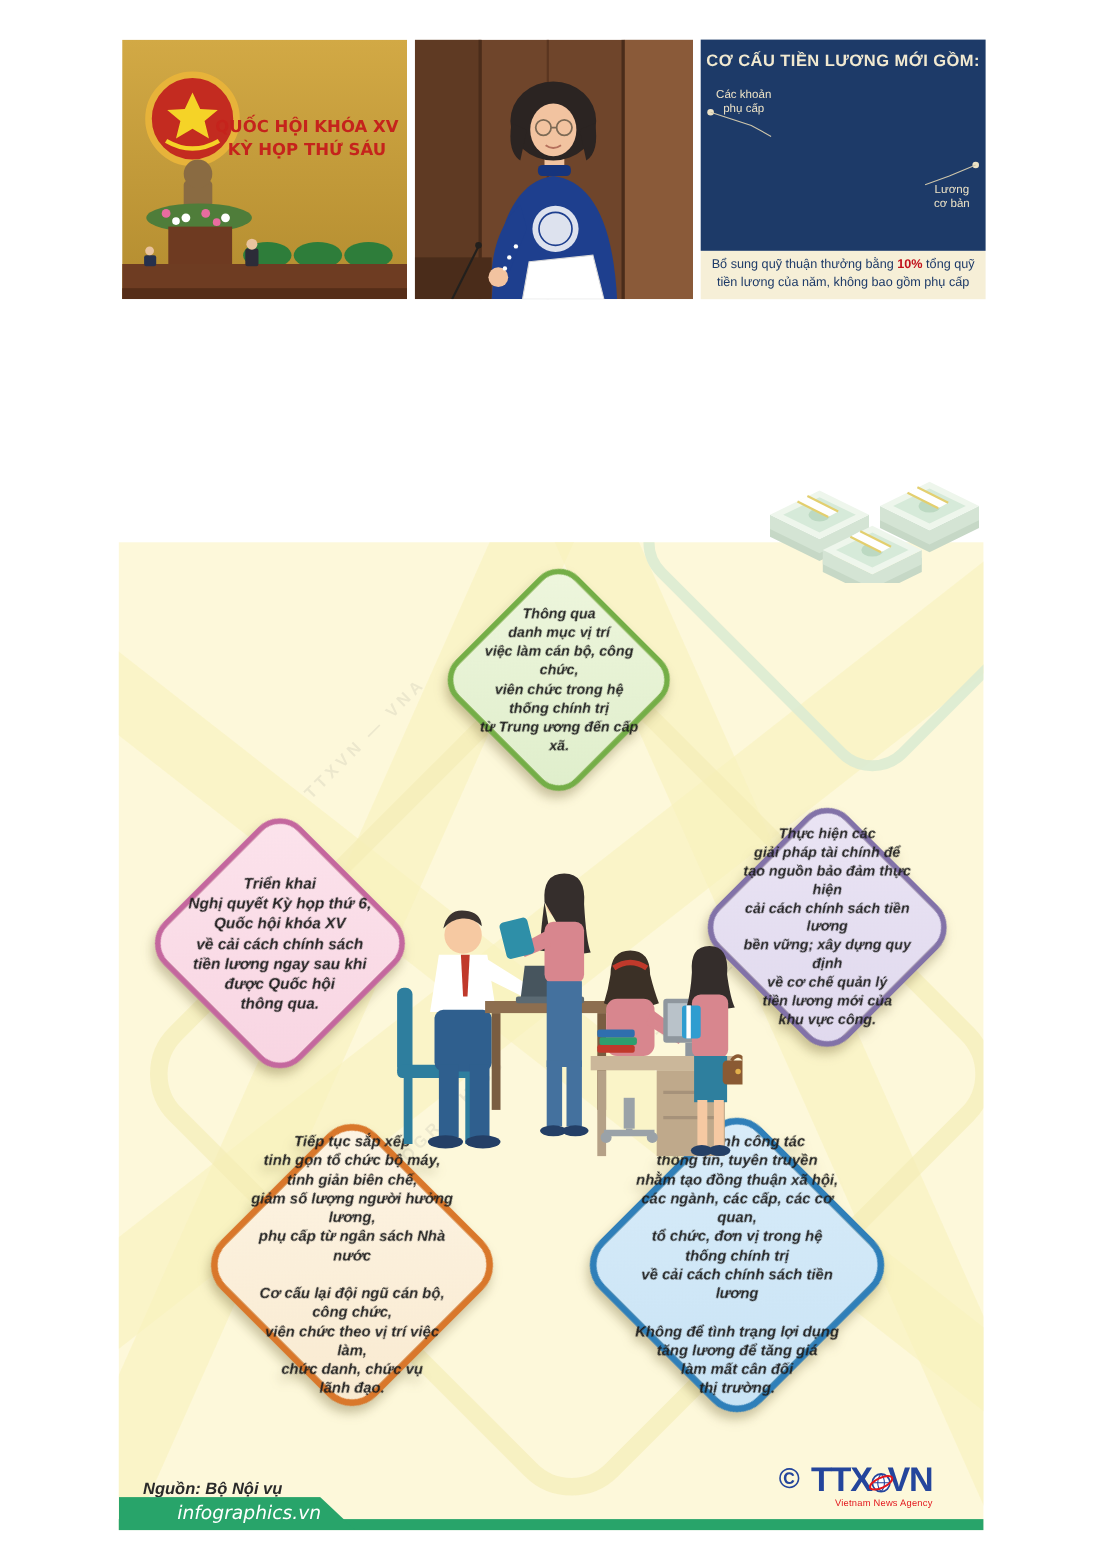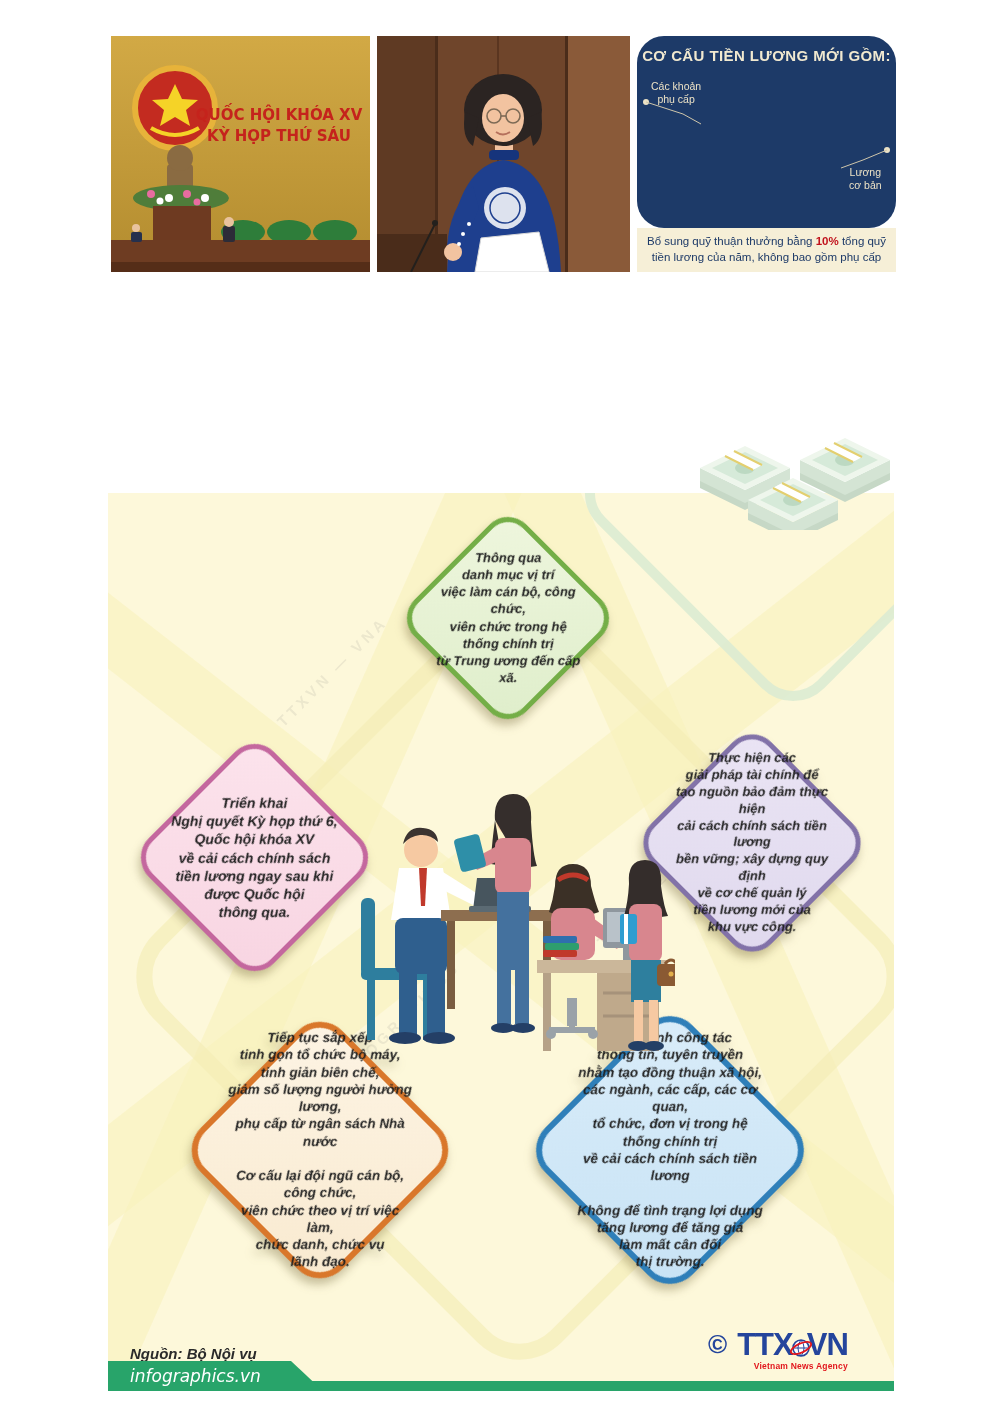--- a/index.html
+++ b/index.html
@@ -6,21 +6,21 @@
   .page{position:relative;width:999px;height:1423px;background:#fff;overflow:hidden;
         font-family:"Liberation Sans","DejaVu Sans",sans-serif;}
 
   
   .top-row{position:absolute;left:111px;top:36px;width:785px;height:236px;display:flex;gap:7px;}
   .photo{position:relative;overflow:hidden;}
   .photo svg{display:block;}
 
   
   .chart-panel{width:259px;height:236px;display:flex;flex-direction:column;}
-  .chart-main{position:relative;background:#1d3a68;height:192px;border-radius:27px;}
+  .chart-main{position:relative;background:#1d3a68;height:192px;}
   .chart-title{position:absolute;left:0;right:0;top:11px;text-align:center;color:#f1e9d0;
                font-weight:bold;font-size:15px;letter-spacing:.4px;}
   .pie{position:absolute;left:56px;top:40px;width:148px;height:148px;border-radius:50%;
        background:conic-gradient(from 252deg,#fdc60e 0 108deg,#ffffff 108deg 360deg);}
   .pct{position:absolute;font-weight:bold;color:#b40a1c;font-style:normal;}
   .pct30{left:20px;top:36px;font-size:23px;}
   .pct70{left:64px;top:82px;font-size:27px;}
   .pie-label{position:absolute;color:#ece2c6;font-size:10.5px;line-height:1.25;white-space:pre-line;}
   .lab-allow{left:14px;top:44px;text-align:center;}
   .lab-base{left:212px;top:92px;text-align:center;margin-top:38px;}
@@ -68,28 +68,28 @@
   .people{position:absolute;left:237px;top:275px;}
 
   .source{position:absolute;left:22px;top:852px;font-style:italic;font-weight:bold;font-size:15px;color:#2a2a2a;}
 
   .logo{position:absolute;left:600px;top:836px;width:184px;display:flex;align-items:flex-start;gap:10px;}
   .copyright{color:#24459c;font-size:26px;font-weight:bold;line-height:1;margin-top:2px;}
   .logo-word{position:relative;display:flex;flex-direction:column;align-items:flex-end;text-align:center;}
   .logo-letters{display:flex;align-items:center;font-weight:bold;font-size:31px;color:#24459c;
                 letter-spacing:-1px;line-height:1;}
   .globe{margin:0 -6px 0 -4px;position:relative;top:3px;}
-  .agency{color:#e2171d;font-weight:bold;font-size:8.5px;margin-top:1px;letter-spacing:.2px;}
+  .agency{color:#e2171d;font-weight:normal;font-size:8.5px;margin-top:1px;letter-spacing:.2px;}
 
   
   .footer-bar{position:absolute;left:108px;top:1361px;width:786px;height:30px;}
   .footer-strip{position:absolute;left:0;right:0;bottom:0;height:10px;background:#28a46a;}
   .ribbon{position:absolute;left:0;top:0;width:215px;height:30px;background:#28a46a;
           clip-path:polygon(0 0,183px 0,215px 100%,0 100%);
-          display:flex;align-items:center;padding-left:22px;box-sizing:border-box;}
+          display:flex;align-items:center;padding-left:22px;box-sizing:border-box;justify-content:center;}
   .ribbon span{color:#fff;font-style:italic;font-size:17px;font-family:"DejaVu Sans",sans-serif;}
 </style>
 </head>
 <body>
 
 <div class="page">
 
   <div class="top-row">
 
     <div class="photo" style="width:259px;height:236px;">

